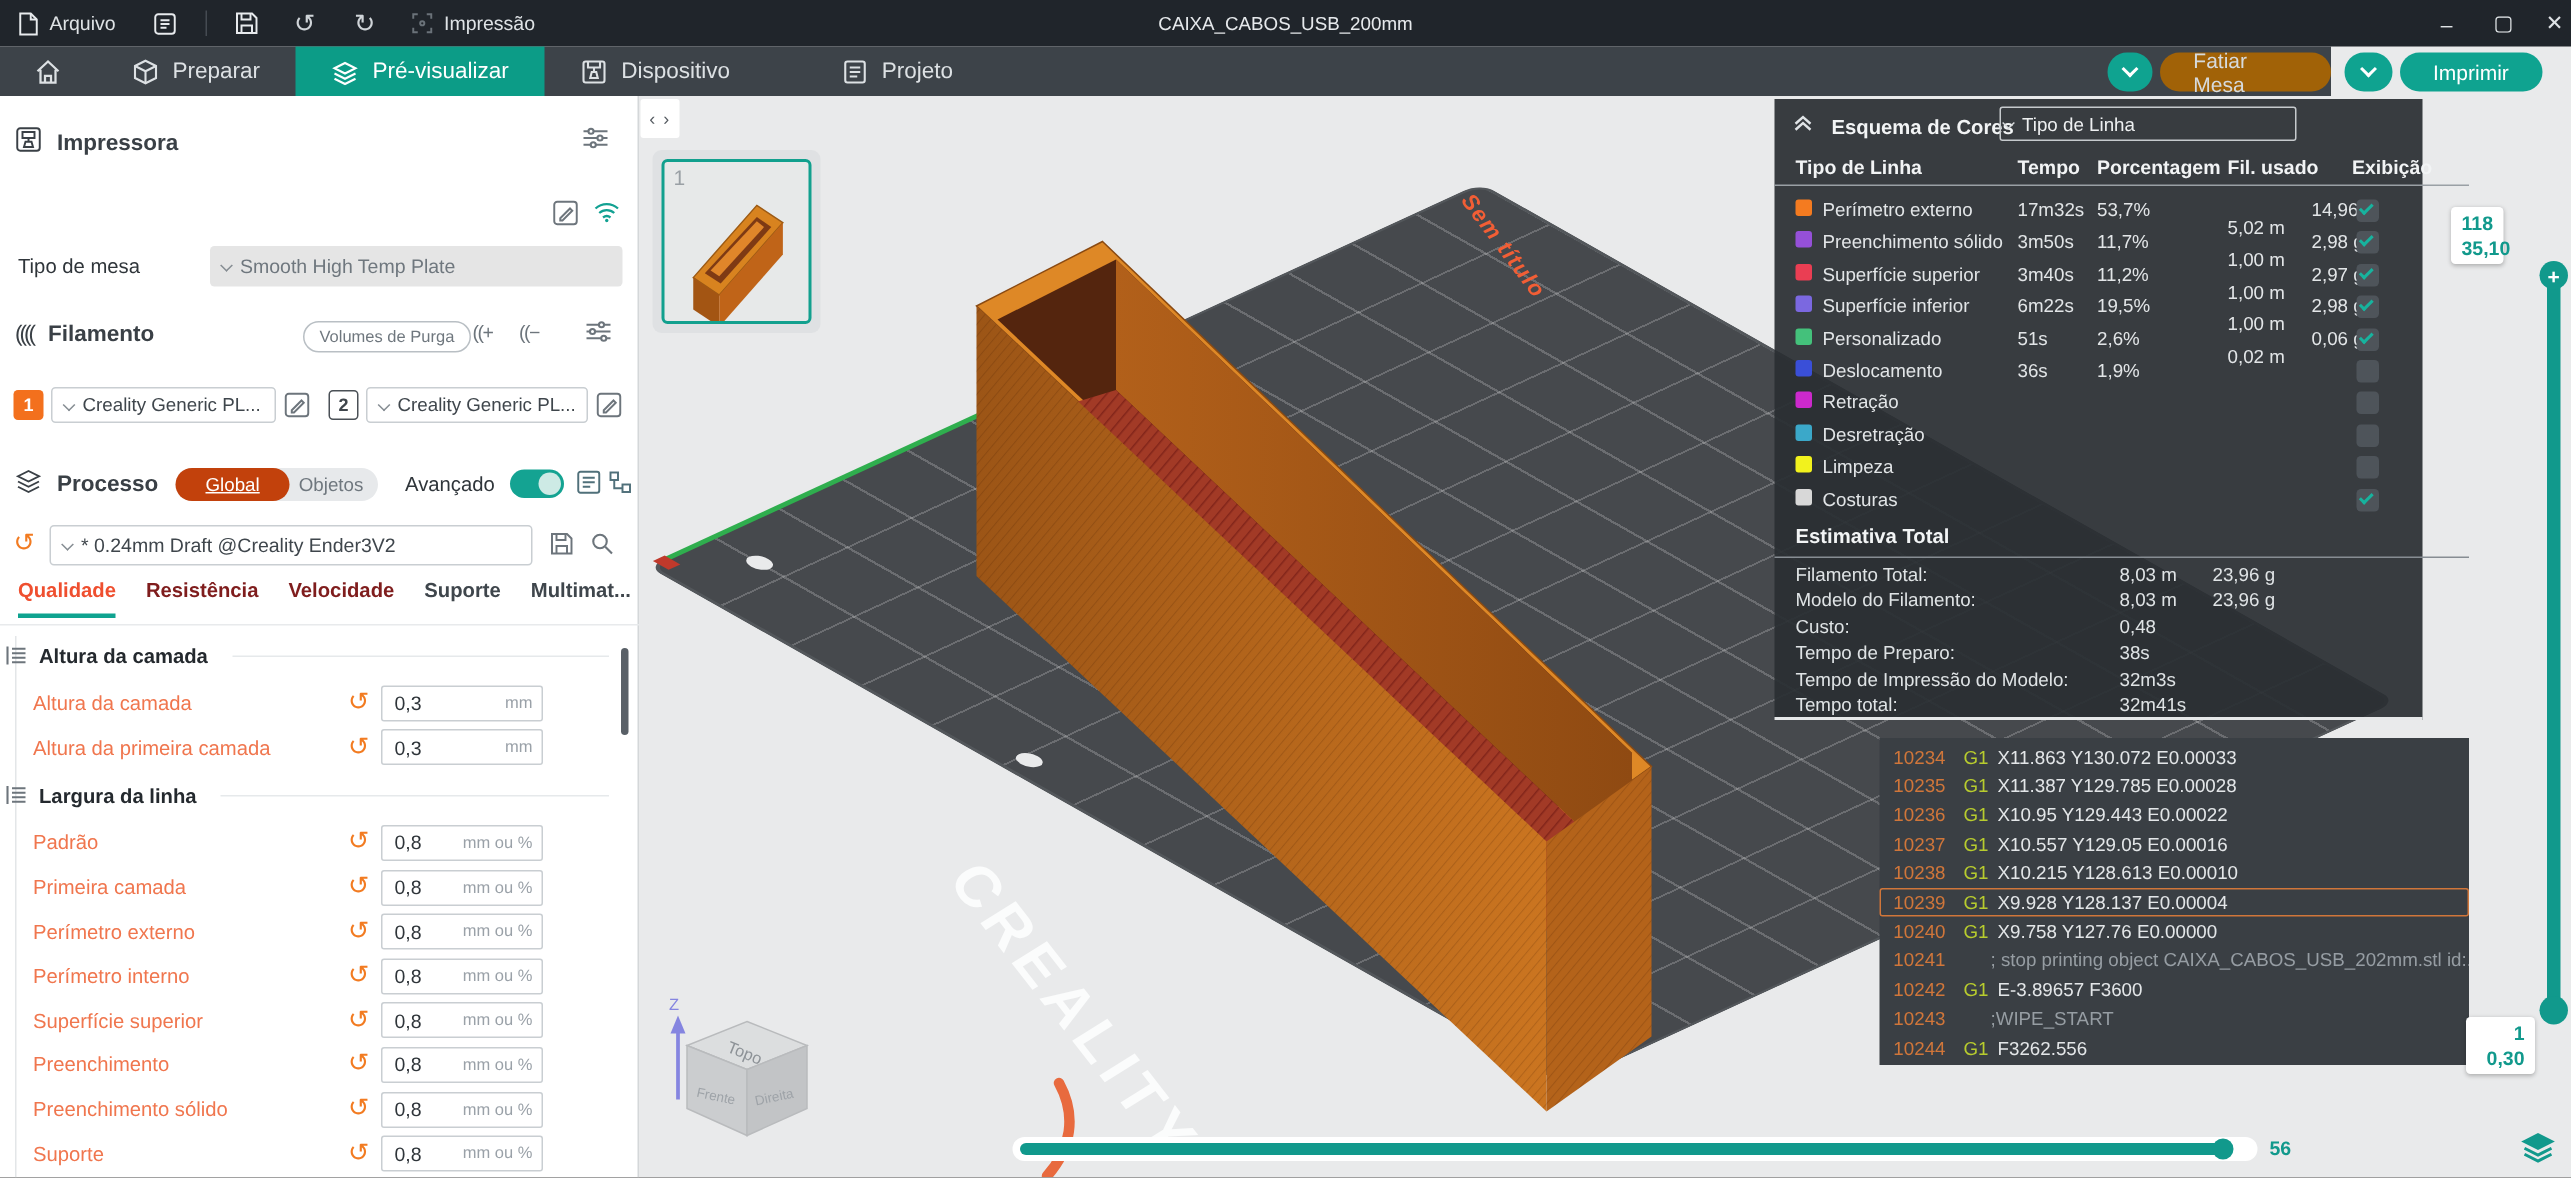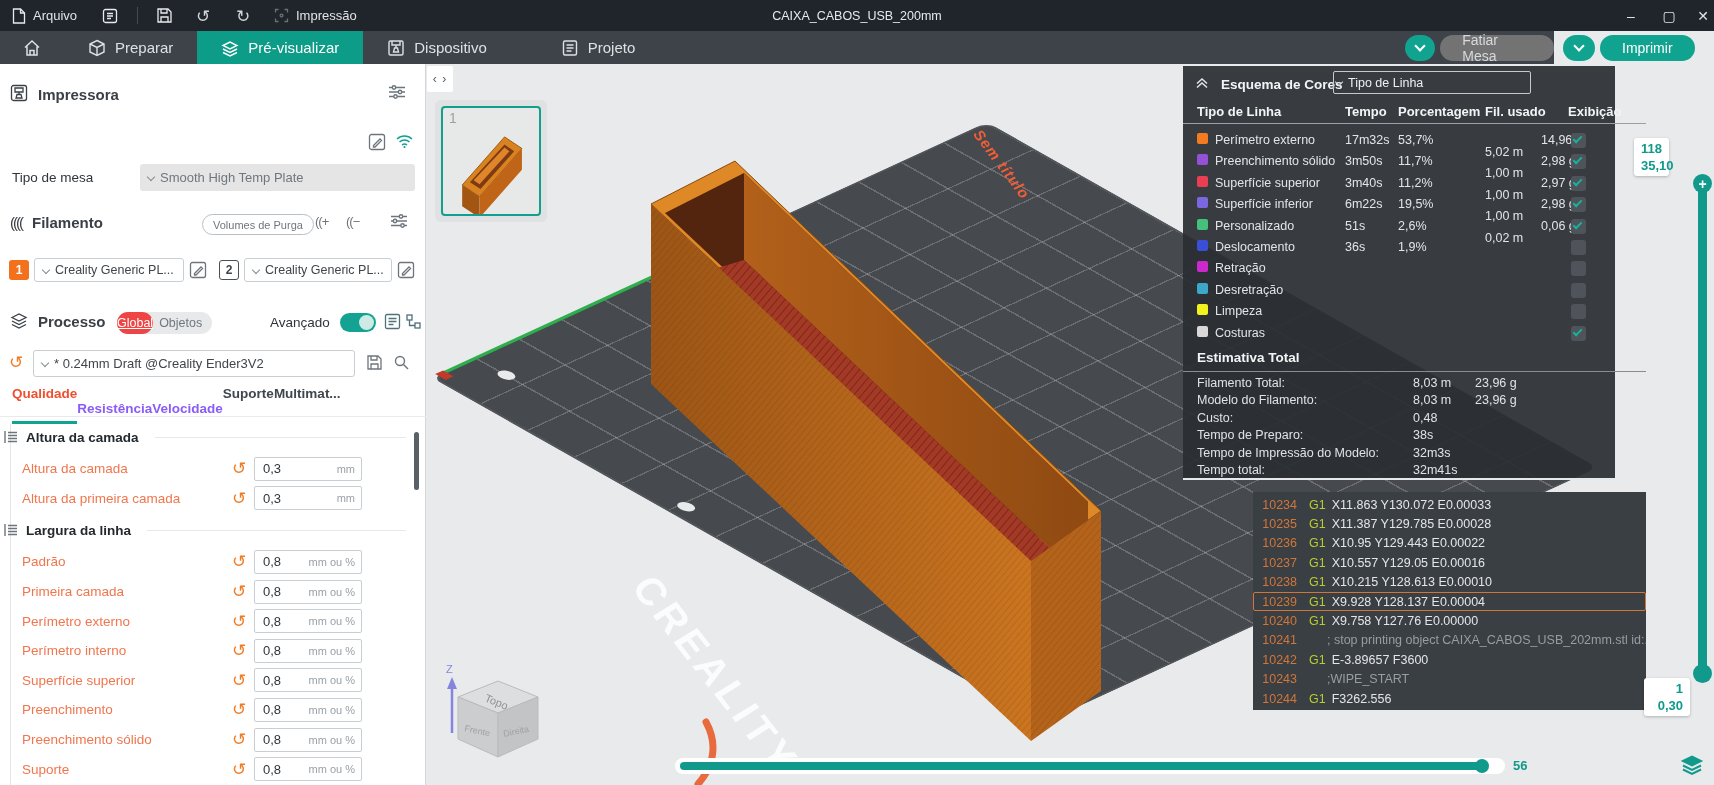--- a/index.html
+++ b/index.html
@@ -18,44 +18,44 @@
 
   
   .navbar{position:absolute;left:0;top:31px;width:1554px;height:33px;background:#3d4349;}
   .nav-home{position:absolute;left:12px;top:0;width:40px;height:33px;display:flex;align-items:center;justify-content:center;color:#dde1e4;}
   .nav-tabs{position:absolute;left:64px;top:0;height:33px;display:flex;}
   .nav-tab{height:33px;display:flex;align-items:center;gap:9px;padding:0 24px;color:#dde1e4;font-size:15px;}
   .nav-tab.active{background:#0c9c87;color:#fff;}
   .nav-right{position:absolute;top:3px;height:27px;display:flex;align-items:center;gap:5px;}
   .chev-btn{width:32px;height:26px;border-radius:13px;background:#0fa390;display:flex;align-items:center;justify-content:center;}
   .pill-btn{height:26px;border-radius:13px;display:flex;align-items:center;justify-content:center;font-size:14px;padding:0 22px;}
-  .pill-gray{background:#737373;color:#d6dadd;}
+  .pill-gray{background:#a16207;color:#d6dadd;}
   .pill-teal{background:#0fa390;color:#fff;}
   .chev{width:8px;height:8px;border-left:2px solid #fff;border-bottom:2px solid #fff;transform:rotate(-45deg);margin-top:-4px;}
   .chev-sm{width:6px;height:6px;border-left:1.5px solid #858c92;border-bottom:1.5px solid #858c92;transform:rotate(-45deg);display:inline-block;margin:0 6px 1px 2px;flex:none;}
 
   
   .sidebar{position:absolute;left:0;top:64px;width:426px;height:721px;background:#fff;border-right:1px solid #d4d7d9;}
   .sec-head{position:absolute;display:flex;align-items:center;gap:10px;color:#3a4046;font-size:15px;font-weight:700;}
   .select{position:absolute;height:27px;border:1px solid #c9ced2;border-radius:3px;background:#fff;display:flex;align-items:center;font-size:13px;color:#3f464c;padding:0 6px;white-space:nowrap;overflow:hidden;}
   .select.flat{border:none;background:#e5e5e5;color:#6f777e;}
   .icon-btn{position:absolute;color:#6d757c;display:flex;align-items:center;justify-content:center;}
   .pill-outline{position:absolute;height:21px;border:1px solid #b9bfc4;border-radius:11px;color:#6f777e;font-size:11px;display:flex;align-items:center;padding:0 10px;}
   .fil-badge{position:absolute;width:20px;height:20px;border-radius:3px;display:flex;align-items:center;justify-content:center;font-size:12px;font-weight:700;}
   .badge-1{background:#f3701d;color:#fff;}
   .badge-2{background:#fff;color:#3f464c;border:1px solid #4a5056;}
   .seg-toggle{position:absolute;height:22px;background:#e7e9eb;border-radius:11px;display:flex;align-items:center;font-size:12.5px;}
-  .seg-on{background:#ef4444;color:#fff;border-radius:11px;height:22px;display:flex;align-items:center;padding:0 0;text-decoration:underline;}
+  .seg-on{background:#c2410c;color:#fff;border-radius:11px;height:22px;display:flex;align-items:center;padding:0 20px;text-decoration:underline;}
   .seg-off{color:#6f777e;padding:0 10px 0 6px;}
   .switch{position:absolute;width:36px;height:19px;border-radius:10px;background:#14a392;}
   .switch .knob{position:absolute;right:2px;top:2px;width:15px;height:15px;border-radius:8px;background:#cdeae5;}
   .undo{color:#f27b21;font-family:"DejaVu Sans",sans-serif;font-size:17px;line-height:1;}
-  .ptabs{position:absolute;left:12px;top:322px;display:flex;font-size:13.5px;font-weight:700;}
+  .ptabs{position:absolute;left:12px;top:322px;display:flex;gap:20px;font-size:13.5px;font-weight:700;}
   .ptab{padding-bottom:8px;}
-  .ptab.mod{color:#8b5cf6;margin-top:15px;}
+  .ptab.mod{color:#7f1d1d;}
   .ptab.plain{color:#3f464c;}
   .ptab.active{border-bottom:3px solid #0fa390;color:#ef4f2f;}
   .side-div{position:absolute;left:0;top:352px;width:426px;height:1px;background:#e8eaec;}
   .params{position:absolute;left:0;top:356px;width:412px;height:365px;overflow:hidden;}
   .guide{position:absolute;left:10px;top:360px;width:1px;height:361px;background:#e3e6e8;}
   .psec{position:relative;height:34px;display:flex;align-items:center;gap:8px;padding-left:3px;}
   .psec .ptitle{font-size:13.5px;font-weight:700;color:#24292e;white-space:nowrap;}
   .psec .rule{flex:1;height:1px;background:#e6e9eb;margin:0 6px 0 8px;}
   .prow{position:relative;height:29.6px;display:flex;align-items:center;}
   .prow .plabel{position:absolute;left:22px;font-size:13.5px;color:#f0764e;}

